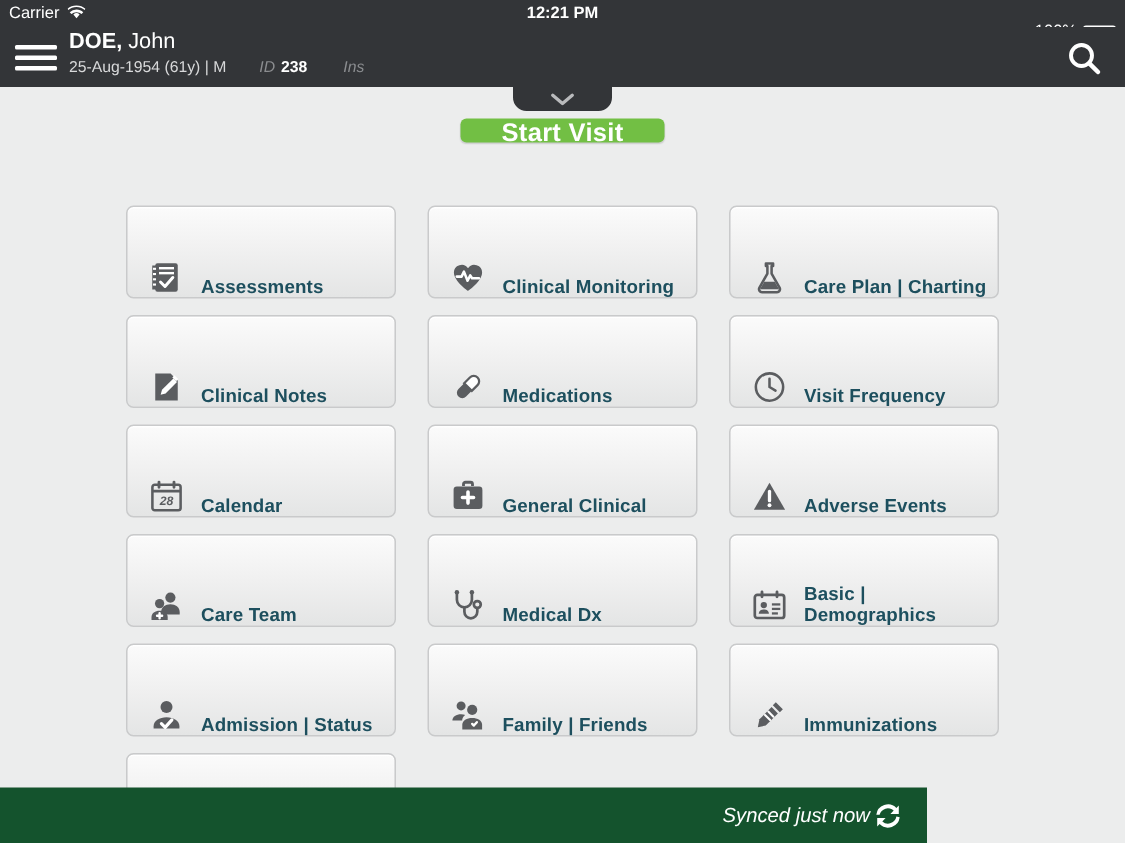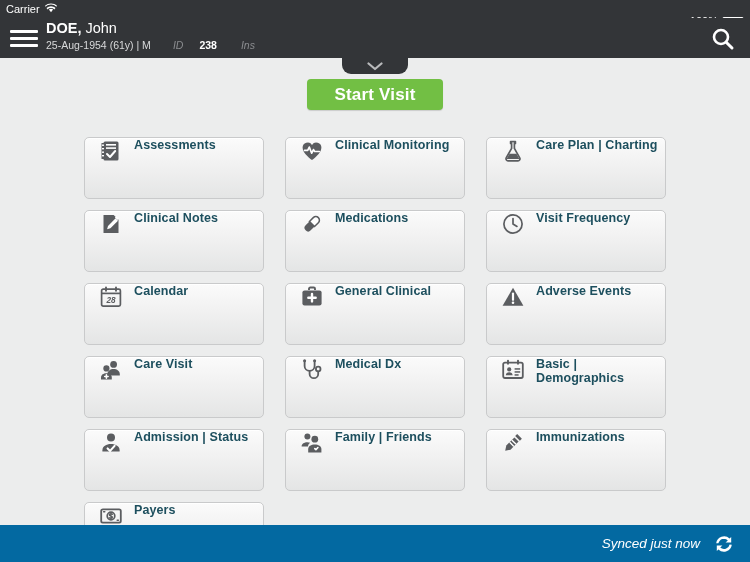--- a/index.html
+++ b/index.html
@@ -39,85 +39,86 @@
     position: absolute; left: 10px; top: 8px; width: 28px; height: 24px;
     display: flex; flex-direction: column; justify-content: center; gap: 4px; cursor: pointer;
   }
   .hamburger span { display:block; height: 3px; background: #fff; border-radius: 1px; }
   .pt-name { position: absolute; left: 46px; top: 2px; font-size: 14.5px; color: #fff; }
   .pt-name b { font-weight: bold; }
   .pt-name i { font-style: normal; font-weight: normal; }
   .pt-meta { position: absolute; left: 46px; top: 21px; font-size: 10.5px; color: #d8d9da; white-space: nowrap; }
   .pt-meta .dob { color: #d8d9da; }
   .pt-meta .idlbl { font-style: italic; color: #8b8d90; margin-left: 22px; }
-  .pt-meta .idval { color: #ffffff; font-weight: bold; margin-left: 16px; }
+  .pt-meta .idval { color: #ffffff; font-weight: bold; margin-left: 4px; }
   .pt-meta .ins { font-style: italic; color: #8b8d90; margin-left: 24px; }
   .search-icon { position: absolute; right: 14px; top: 8px; width: 26px; height: 26px; cursor: pointer; }
 
   
   .tab-handle {
     position: absolute; top: 58px; left: 50%; transform: translateX(-50%);
     width: 66px; height: 16px; background: #333538;
     border-radius: 0 0 9px 9px; display:flex; align-items:center; justify-content:center;
     cursor: pointer; z-index: 5;
   }
   .tab-handle svg { display:block; }
 
   
   .start-visit {
-    position: absolute; top: 79px; left: 307px; width: 136px; height: 31px;
+    position: absolute; top: 79px; left: 307px; width: 136px; height: 16px;
     background: #72bf44; border: none; border-radius: 4px;
     color: #ffffff; font-size: 17px; font-weight: bold;
     font-family: "Liberation Sans", sans-serif; cursor: pointer;
     box-shadow: 0 1px 1px rgba(0,0,0,.14);
     letter-spacing: .2px;
   }
 
   
   .grid {
     position: absolute; top: 137px; left: 84px;
     width: 582px;
     display: grid; grid-template-columns: repeat(3, 180px);
     column-gap: 21px; row-gap: 11px;
   }
   .tile {
     height: 62px; border: 1px solid #c9cacb; border-radius: 5px;
     background: linear-gradient(to bottom, #fbfbfb 0%, #f1f1f1 45%, #e4e5e5 100%);
-    display: flex; align-items: flex-start; gap: 10px; padding-left: 13px;
+    display: flex; align-items: flex-end; gap: 10px; padding-left: 13px;
     cursor: pointer; box-shadow: 0 1px 0 rgba(255,255,255,.9) inset;
   }
   .tile .ico { width: 26px; height: 26px; flex: 0 0 26px; display:flex; align-items:center; justify-content:center;font-style:italic; }
   .tile .ico svg { display:block; }
   .tile .lbl { font-size: 12.5px; font-weight: bold; color: #1d4f5e; letter-spacing: .1px; }
 
   
   .footer {
-    position: absolute; left: 0; bottom: 0; width: 750px; height: 37px;
-    background: #0369a1; color: #ffffff;
-    display: flex; align-items: center; justify-content: flex-end; padding-right: 14px; gap: 12px;
+    position: absolute; left: 0; bottom: 0; width: 618px; height: 37px;
+    background: #14532d; color: #ffffff;
+    display: flex; align-items: center; justify-content: flex-end; padding-right: 14px; gap: 0;
   }
   .footer .sync-text { font-size: 13.5px; font-style: italic; color: #ffffff; }
   .footer .sync-icon { width: 24px; height: 24px; cursor: pointer; display:flex; align-items:center; justify-content:center;}
 </style>
 </head>
 <body>
 
 <div id="app">
 
   <div class="statusbar">
     <div class="sb-left">
       <span>Carrier</span>
       <span>
         <svg width="12" height="10" viewBox="0 0 12 10">
             <path d="M6 9.2 3.9 6.6a3.3 3.3 0 0 1 4.2 0Z" fill="#fff"></path>
             <path d="M6 5.1c-1.3 0-2.5.5-3.4 1.3L1.5 5.1A6.4 6.4 0 0 1 6 3.3c1.7 0 3.3.7 4.5 1.8L9.4 6.4A4.9 4.9 0 0 0 6 5.1Z" fill="#fff"></path>
             <path d="M6 1.6c-2.1 0-4 .8-5.4 2.1L0 2.8A9 9 0 0 1 6 .6c2.3 0 4.4.8 6 2.2l-.6.9A7.9 7.9 0 0 0 6 1.6Z" fill="#fff"></path>
           </svg>
       </span>
     </div>
+    <div class="sb-center">12:21 PM</div>
     <div class="sb-right">
       <span>100%</span>
       <span class="battery">
           <i></i>
         </span>
     </div>
   </div>
 
   <div class="header">
     <div class="hamburger">
@@ -259,21 +260,21 @@
     <div class="tile">
       <span class="ico">
         <svg width="24" height="24" viewBox="0 0 24 24">
             <circle cx="14.6" cy="6.4" r="3.4" fill="#5b5d60"></circle>
             <path d="M8.4 16.2c0-3.3 2.8-5.3 6.2-5.3s6.2 2 6.2 5.3v1.4H8.4Z" fill="#5b5d60"></path>
             <circle cx="7.4" cy="10.4" r="3.1" fill="#5b5d60"></circle>
             <path d="M2 21.4v-2c0-2.6 2.4-4.2 5.4-4.2s5.4 1.6 5.4 4.2v2Z" fill="#5b5d60"></path>
             <path d="M7.4 16.8v3.4M5.7 18.5h3.4" stroke="#fff" stroke-width="1.6" stroke-linecap="round"></path>
           </svg>
       </span>
-      <span class="lbl">Care Visit</span>
+      <span class="lbl">Care Team</span>
     </div>
 
     <div class="tile">
       <span class="ico">
         <svg width="24" height="24" viewBox="0 0 24 24">
             <path d="M4.6 2.8v5.1a5 5 0 0 0 10 0V2.8" fill="none" stroke="#5b5d60" stroke-width="1.8" stroke-linecap="round"></path>
             <path d="M9.6 13v2.9a4.3 4.3 0 0 0 8.6 0v-2.2" fill="none" stroke="#5b5d60" stroke-width="1.8" stroke-linecap="round"></path>
             <circle cx="18.2" cy="11" r="2.3" fill="none" stroke="#5b5d60" stroke-width="1.8"></circle>
             <circle cx="4.6" cy="2.8" r="1.5" fill="#5b5d60"></circle>
             <circle cx="14.6" cy="2.8" r="1.5" fill="#5b5d60"></circle>

